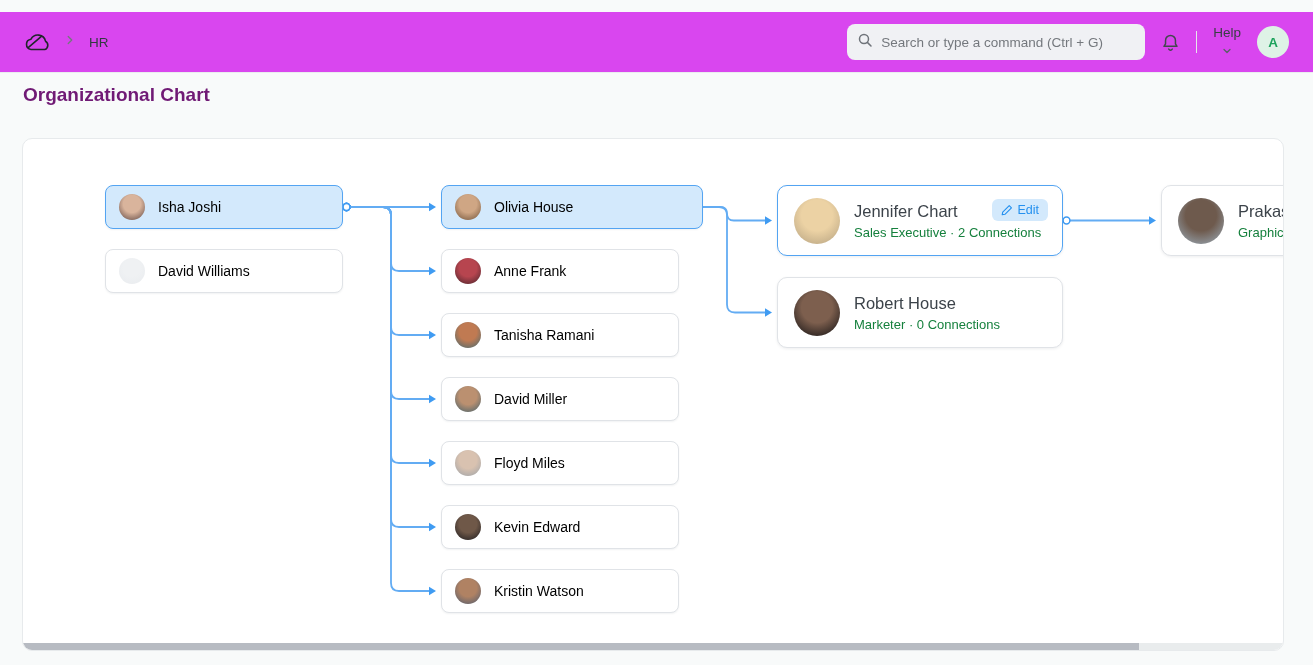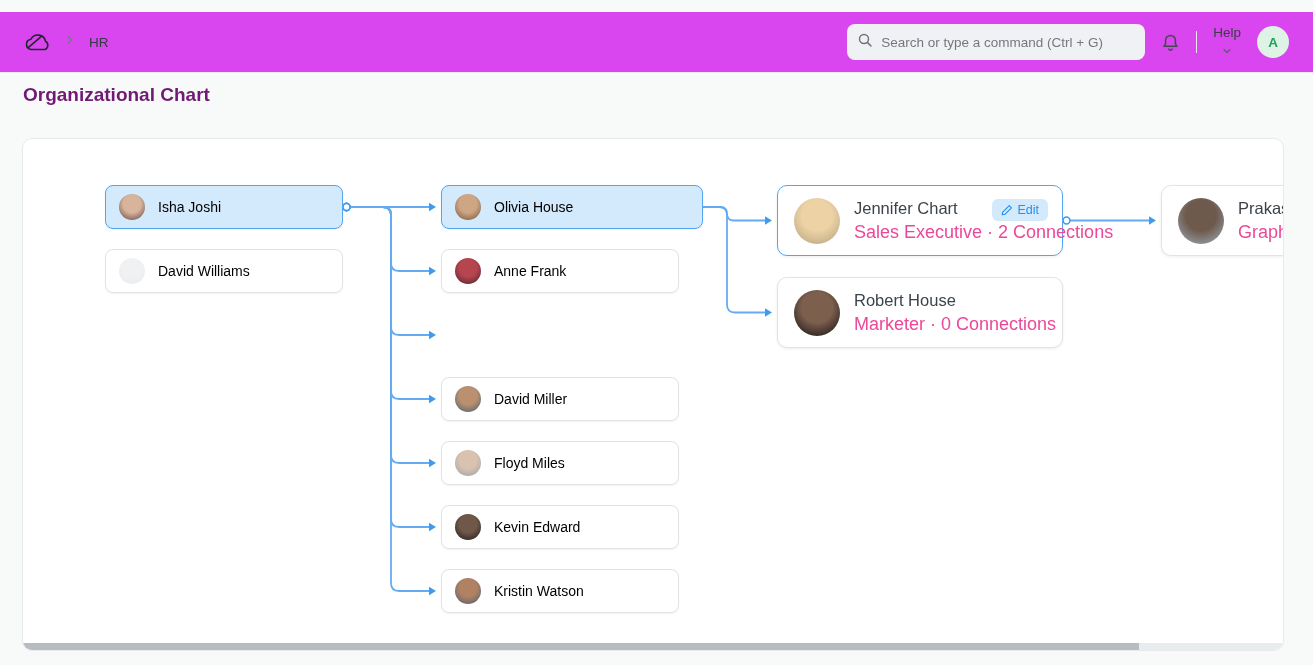--- a/index.html
+++ b/index.html
@@ -40,21 +40,21 @@
   .node .lbl { font-size:14px; color:#000000; white-space:nowrap; }
 
   
   .card { position:absolute; height:71px; background:#ffffff; border:1px solid #e0e3e7;
           border-radius:10px; box-shadow:0 1px 3px rgba(25,39,52,0.08);
           display:flex; align-items:center; padding-left:16px; gap:14px; cursor:pointer; }
   .card.selected { border:1.5px solid #53a4f2; }
   .card .av { width:46px; height:46px; border-radius:50%; flex:none; }
   .card .txt { display:flex; flex-direction:column; gap:4px; }
   .card .name { font-size:16.5px; font-weight:500; color:#3c434a; white-space:nowrap; }
-  .card .sub { font-size:18px; color:#ec4899; white-space:nowrap; display:flex; gap:6px; align-items:center; }
+  .card .sub { font-size:13px; color:#15803d; white-space:nowrap; display:flex; gap:6px; align-items:center; }
   .edit-btn { position:absolute; top:13px; right:14px; display:flex; align-items:center; gap:4px;
               background:#d3e9fc; color:#2490ef; font-size:12.5px; border:none; border-radius:6px;
               padding:4px 9px; cursor:pointer; font-family:inherit; }
 
   
   .hscroll-track { position:absolute; left:0; right:0; bottom:0; height:7px; background:#e9eced; }
   .hscroll-thumb { position:absolute; left:0; top:0; height:7px; width:1116px; background:#b7bbc2; }
 </style>
 </head>
 <body>
@@ -151,20 +151,24 @@
       <span class="lbl">David Williams</span>
     </div>
     <div class="node active" style="left: 418px; top: 46px; width: 262px; background: rgb(211, 233, 252); border-color: rgb(83, 164, 242);">
       <span class="av" style="background: radial-gradient(circle at 50% 38%, rgb(207, 166, 132) 0%, rgb(207, 166, 132) 42%, rgb(110, 81, 56) 100%);"></span>
       <span class="lbl">Olivia House</span>
     </div>
     <div class="node" style="left: 418px; top: 110px; width: 238px;">
       <span class="av" style="background: radial-gradient(circle at 50% 38%, rgb(183, 69, 79) 0%, rgb(183, 69, 79) 42%, rgb(67, 35, 42) 100%);"></span>
       <span class="lbl">Anne Frank</span>
     </div>
+    <div class="node" style="left: 418px; top: 174px; width: 238px;">
+      <span class="av" style="background: radial-gradient(circle at 50% 38%, rgb(192, 122, 82) 0%, rgb(192, 122, 82) 42%, rgb(62, 106, 116) 100%);"></span>
+      <span class="lbl">Tanisha Ramani</span>
+    </div>
     <div class="node" style="left: 418px; top: 302px; width: 238px;">
       <span class="av" style="background: radial-gradient(circle at 50% 38%, rgb(217, 194, 176) 0%, rgb(217, 194, 176) 42%, rgb(154, 161, 168) 100%);"></span>
       <span class="lbl">Floyd Miles</span>
     </div>
     <div class="node" style="left: 418px; top: 238px; width: 238px;">
       <span class="av" style="background: radial-gradient(circle at 50% 38%, rgb(187, 144, 112) 0%, rgb(187, 144, 112) 42%, rgb(64, 96, 108) 100%);"></span>
       <span class="lbl">David Miller</span>
     </div>
     <div class="node" style="left: 418px; top: 366px; width: 238px;">
       <span class="av" style="background: radial-gradient(circle at 50% 38%, rgb(111, 88, 72) 0%, rgb(111, 88, 72) 42%, rgb(24, 24, 28) 100%);"></span>

